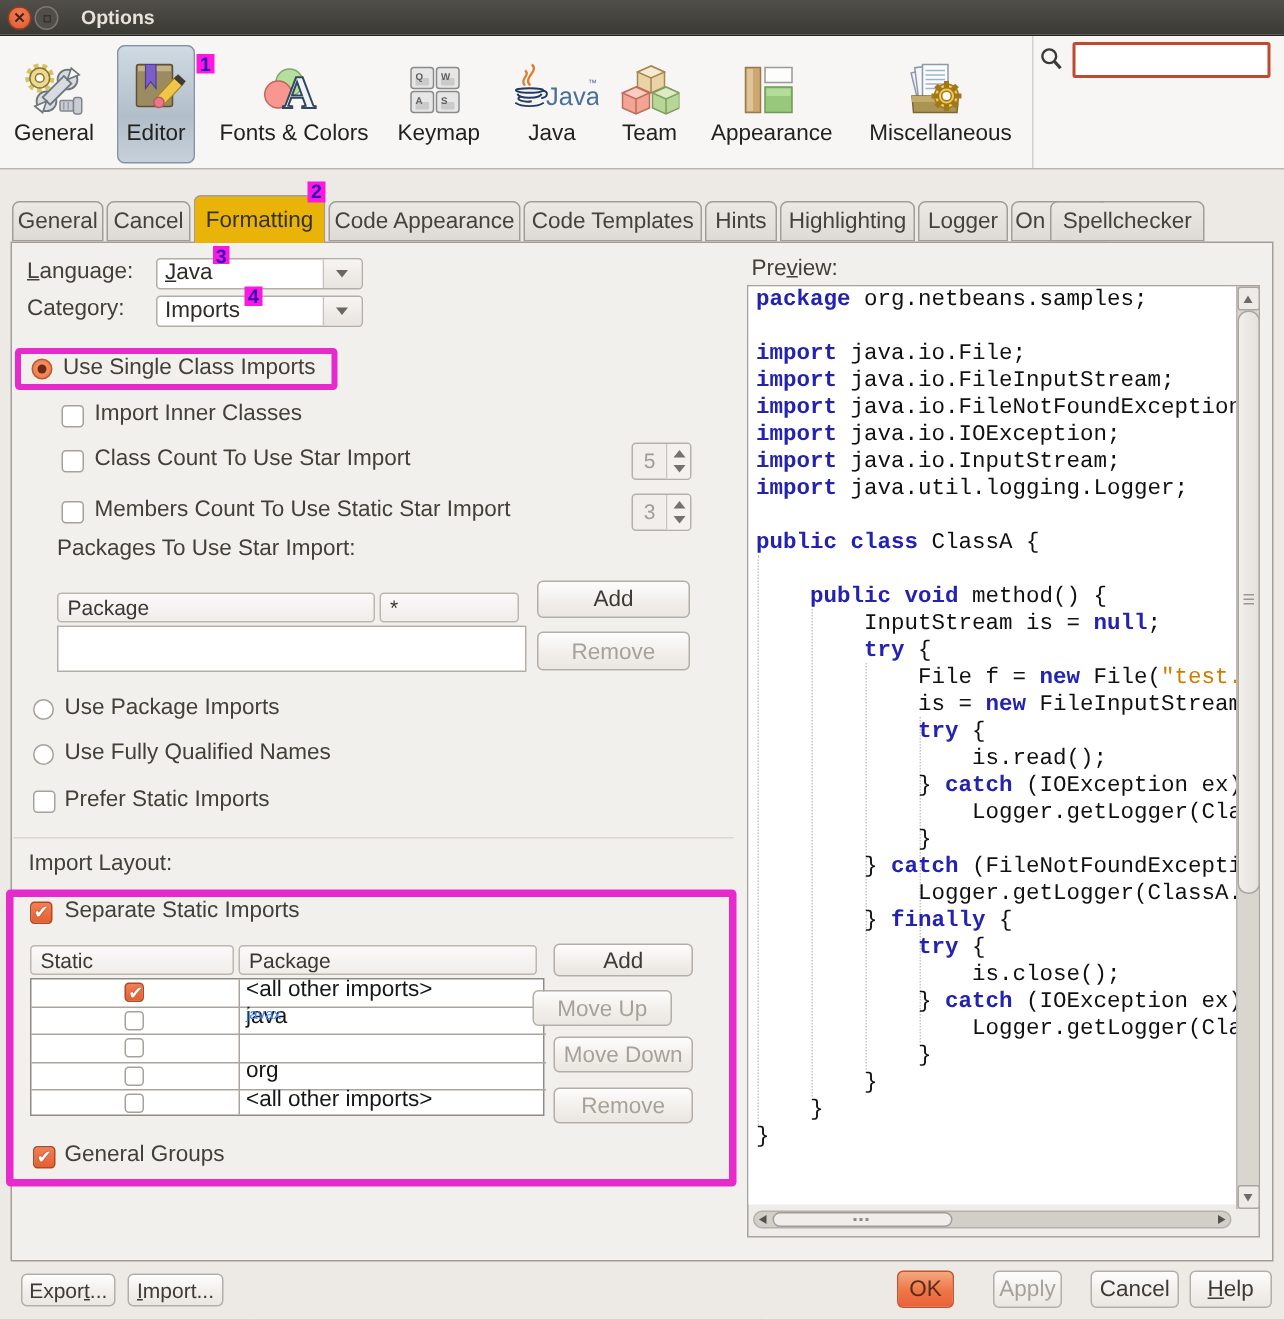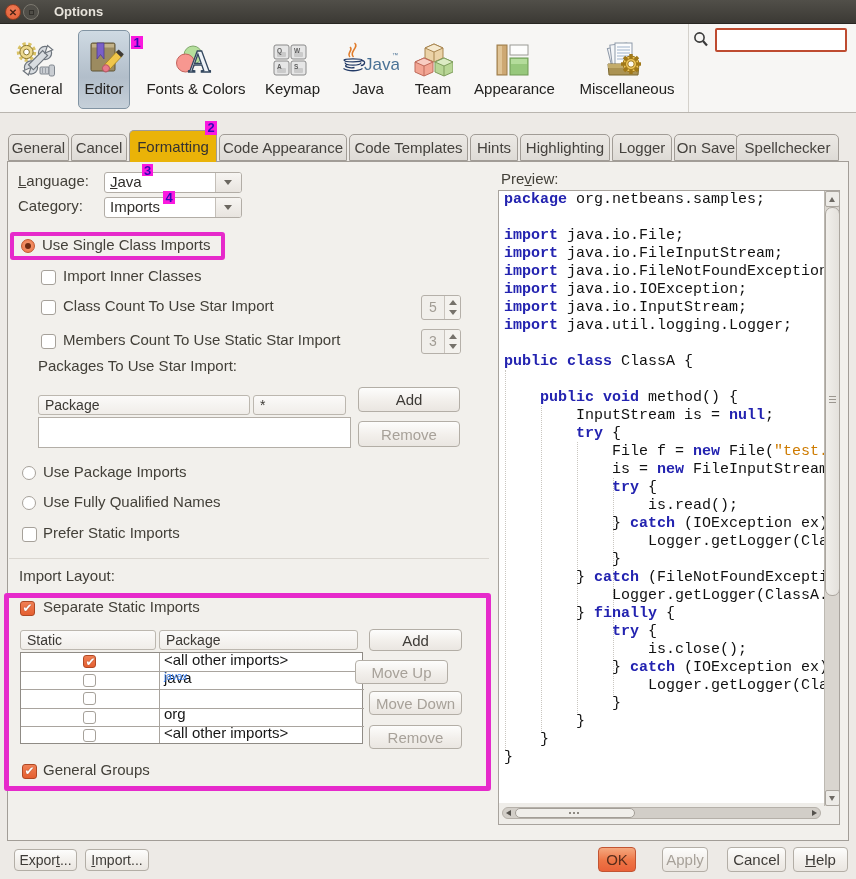--- a/index.html
+++ b/index.html
@@ -187,21 +187,21 @@
 
 <div class="tab" style="left:8px;width:61px">General</div>
 <div class="tab" style="left:71px;width:56px">Cancel</div>
 <div class="tab act" style="left:129px;width:88px">Formatting</div>
 <div class="tab" style="left:219px;width:128px">Code Appearance</div>
 <div class="tab" style="left:349px;width:119px">Code Templates</div>
 <div class="tab" style="left:470px;width:48px">Hints</div>
 <div class="tab" style="left:520px;width:90px">Highlighting</div>
 <div class="tab" style="left:612px;width:60px">Logger</div>
 <div class="tab" style="left:674px;width:64px">On Save</div>
-<div class="tab" style="left:736px;width:103px">Spellchecker</div>
+<div class="tab" style="left:700px;width:103px">Spellchecker</div>
 
 <div class="panel"></div>
 <div class="lbl" style="left:18px;top:172px"><u>L</u>anguage:</div>
 <div class="combo" style="left:104px;top:172px">
     <span class="val"><u>J</u>ava</span>
     <span class="btn"></span>
   </div>
 <div class="lbl" style="left:18px;top:197px">Category:</div>
 <div class="combo" style="left:104px;top:197px">
     <span class="val">Imports</span>

